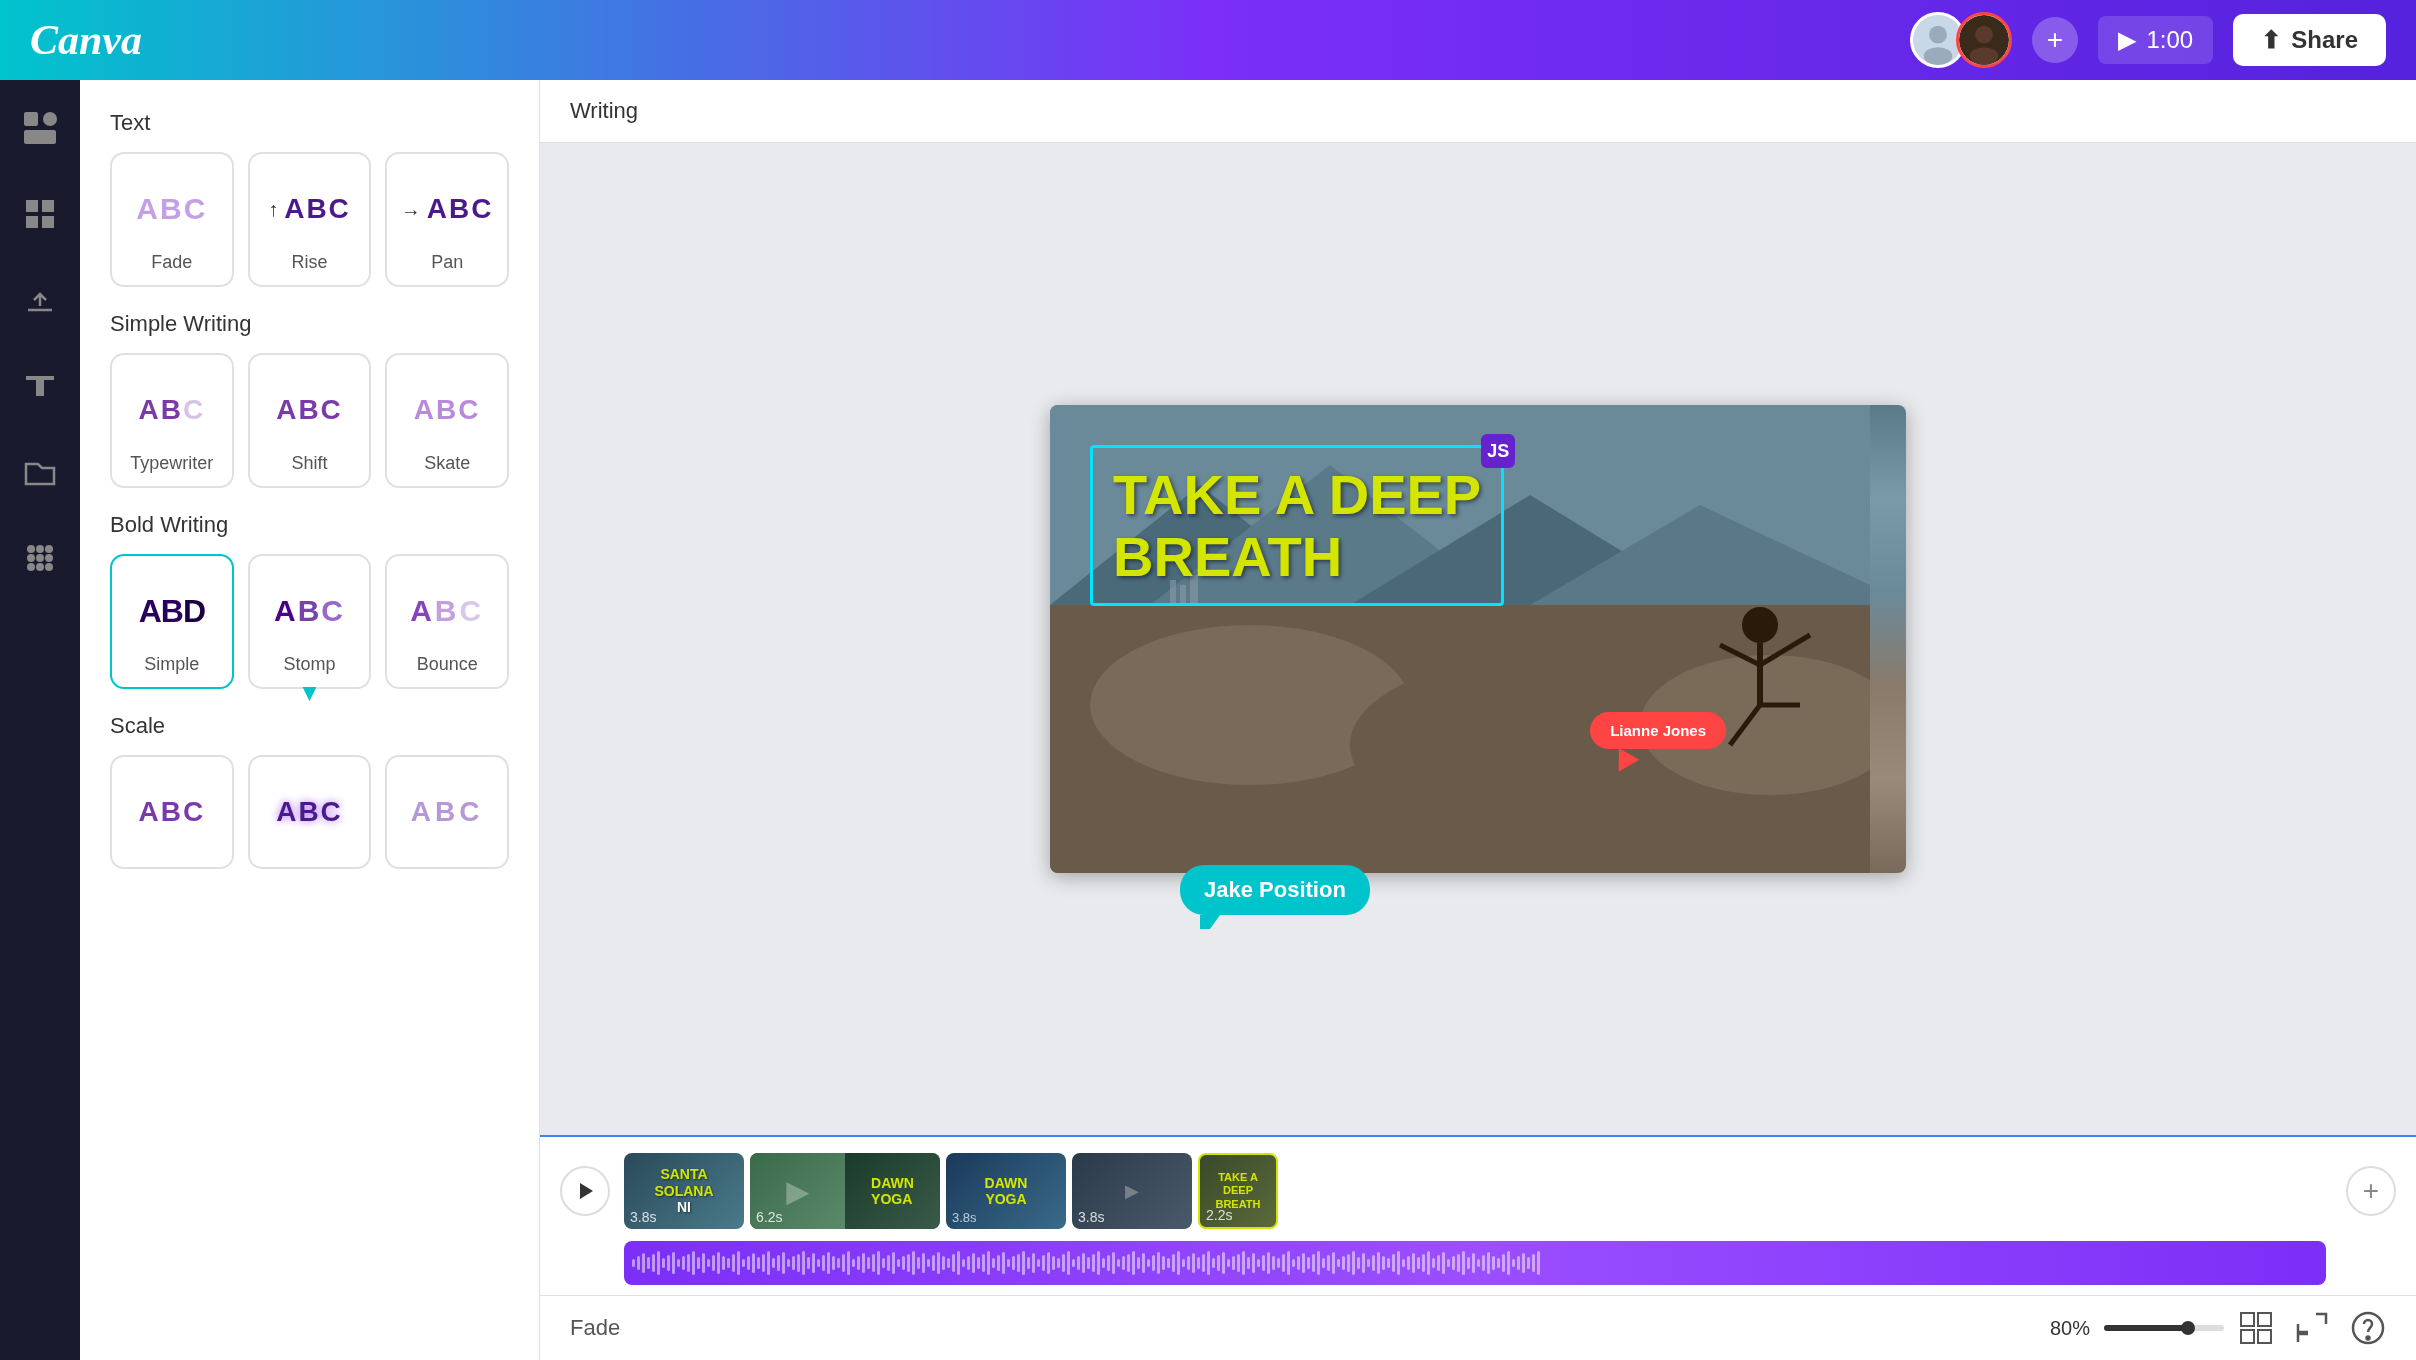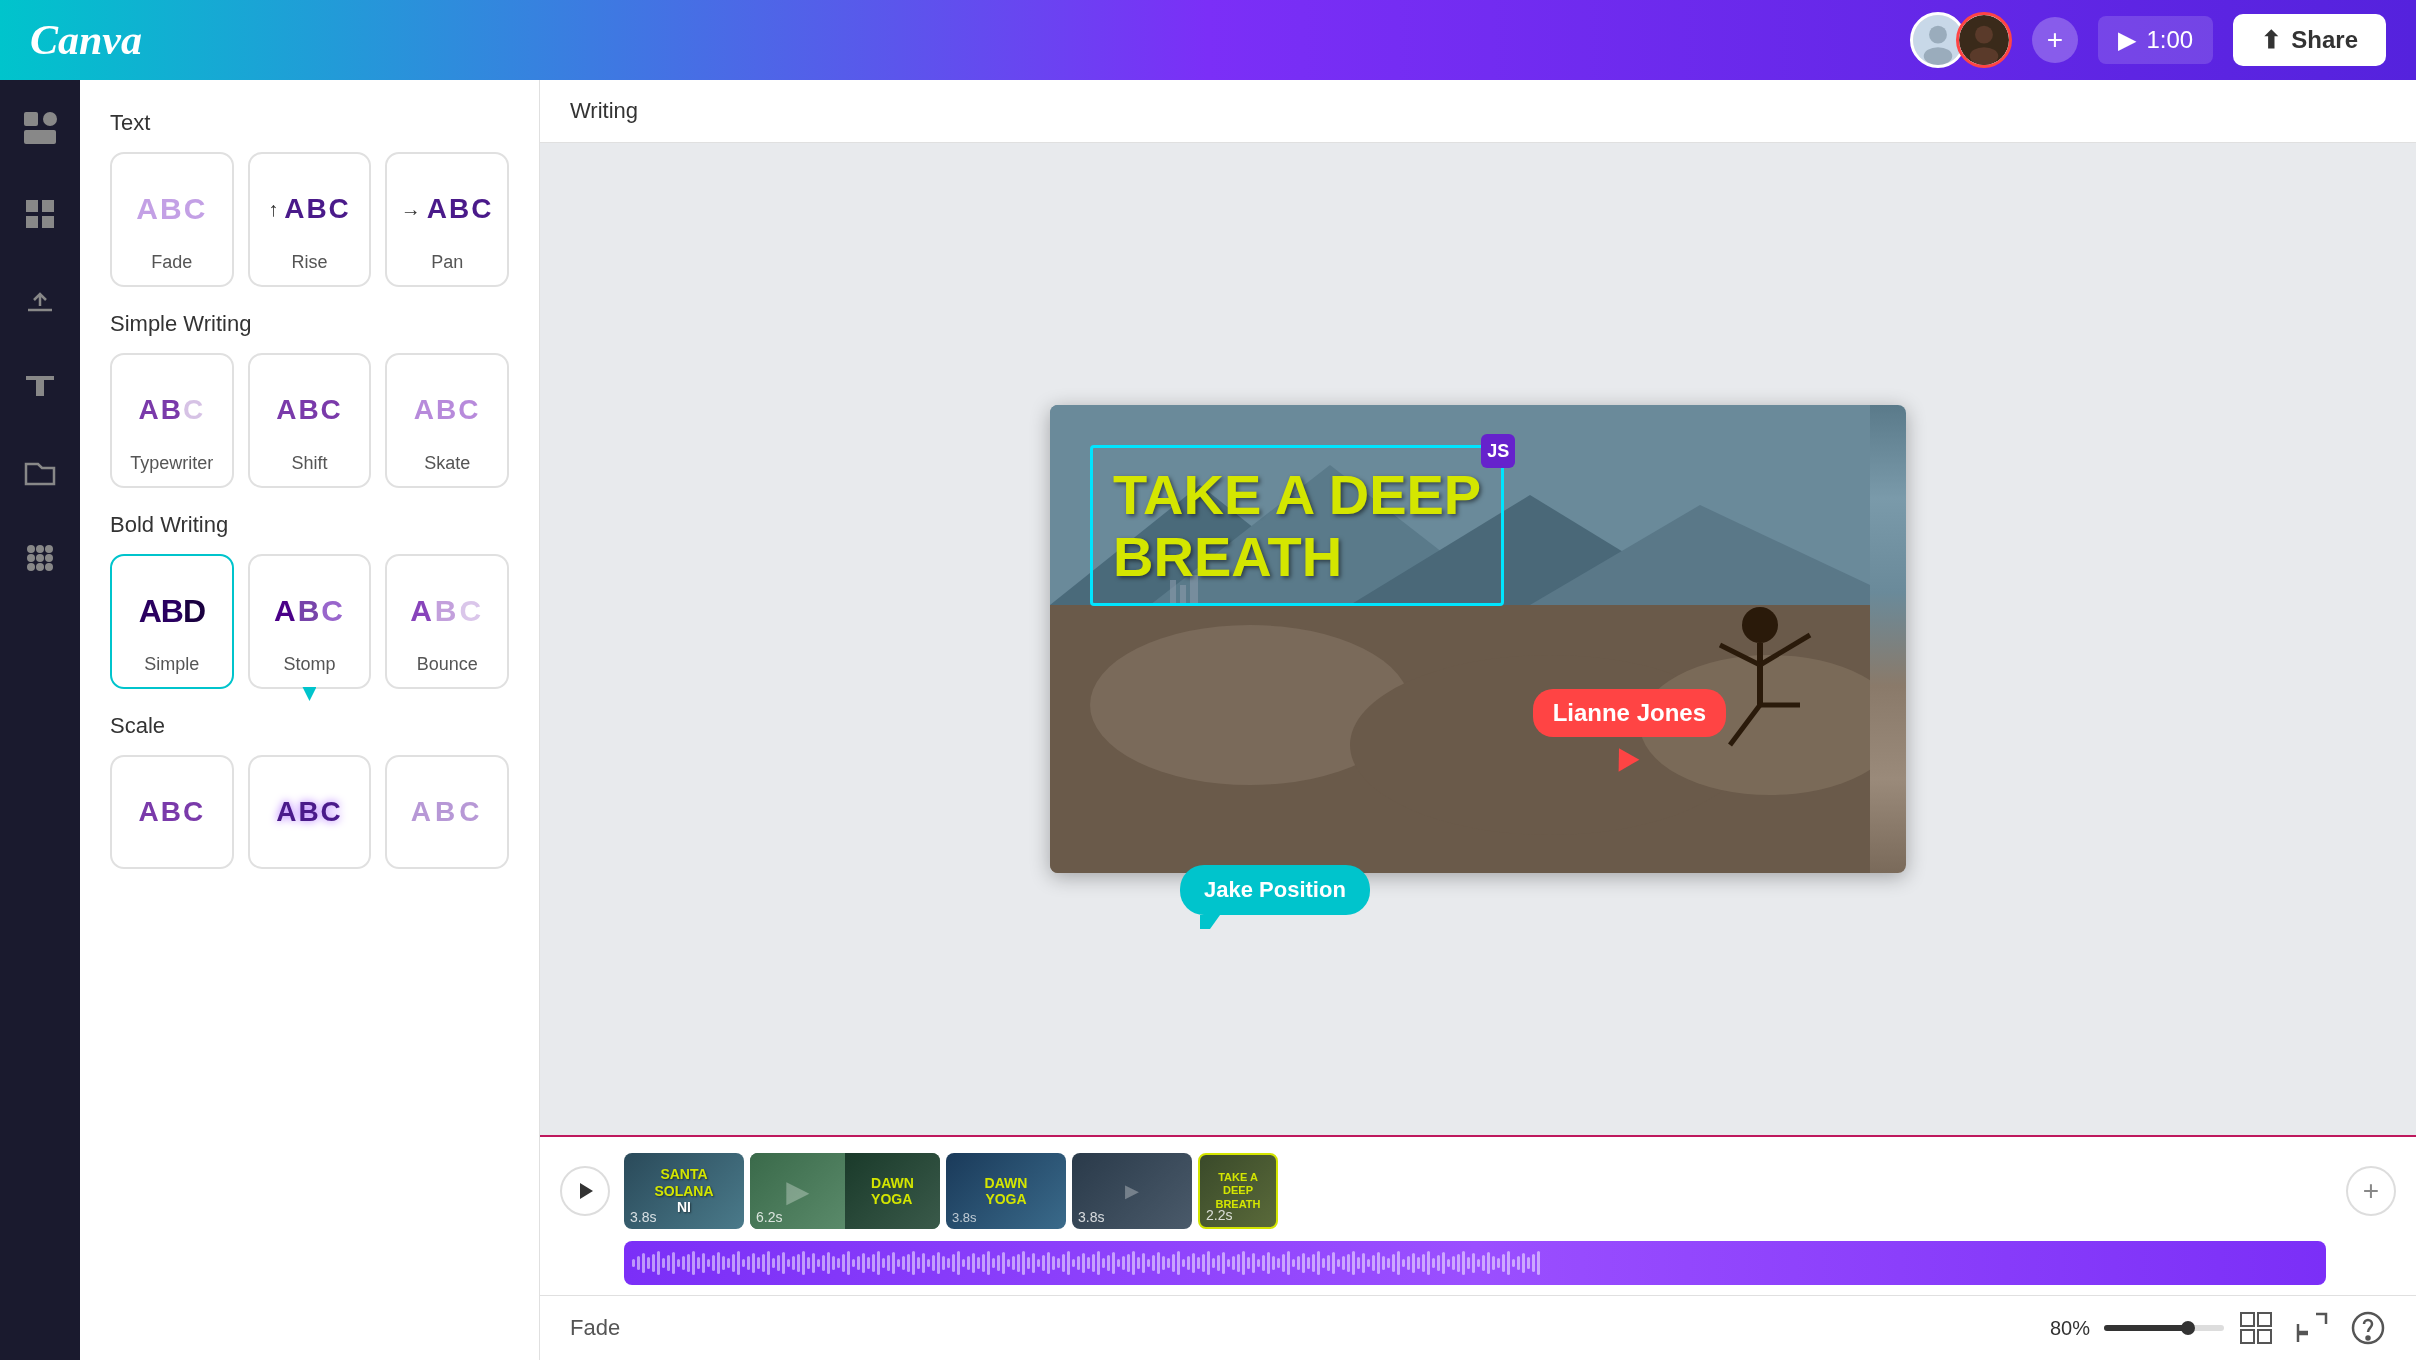--- a/index.html
+++ b/index.html
@@ -116,37 +116,37 @@
       text-shadow: 2px 2px 4px rgba(0,0,0,0.5);
     }
 
     .js-badge {
       position: absolute; top: -14px; right: -14px;
       background: #6622cc; color: white; font-size: 18px; font-weight: 700;
       width: 34px; height: 34px; border-radius: 6px; display: flex; align-items: center; justify-content: center;
     }
 
     .collaborator-tooltip {
-      position: absolute; bottom: 136px; right: 180px;
+      position: absolute; bottom: 124px; right: 180px;
       background: #ff4444; color: white; padding: 10px 20px;
-      border-radius: 20px; font-size: 24px; font-weight: 600;
+      border-radius: 20px; font-size: 15px; font-weight: 600;
       display: flex; align-items: flex-end; gap: 10px;
     }
     .cursor-arrow {
       position: absolute; bottom: 106px; right: 270px;
       width: 0; height: 0;
       border-left: 12px solid transparent;
       border-right: 12px solid transparent;
       border-bottom: 20px solid #ff4444;
       transform: rotate(-30deg);
     }
 
     
     .timeline-area {
-      background: white; border-top: 2px solid #be185d; padding: 16px 20px 10px;
+      background: white; border-top: 2px solid #3b82f6; padding: 16px 20px 10px;
     }
     .timeline-tracks {
       display: flex; align-items: center; gap: 14px; margin-bottom: 12px;
     }
     .play-control {
       width: 50px; height: 50px; border-radius: 50%; background: white;
       border: 2px solid #ddd; display: flex; align-items: center; justify-content: center;
       cursor: pointer; flex-shrink: 0;
     }
     .clips-row { display: flex; gap: 6px; flex: 1; }

